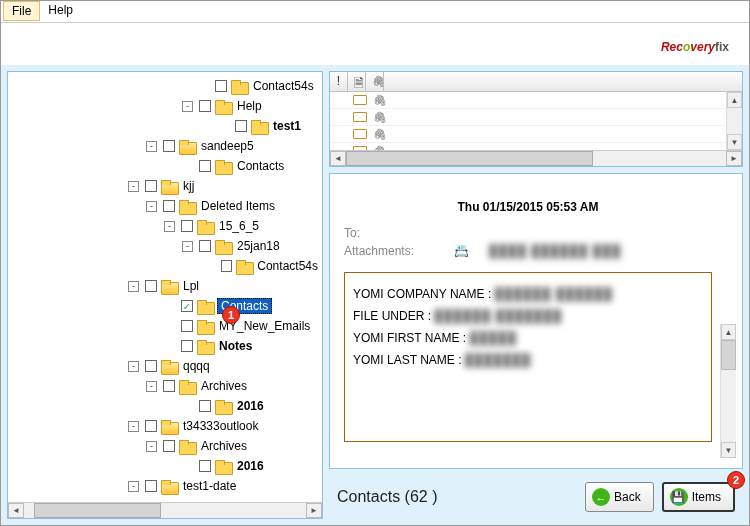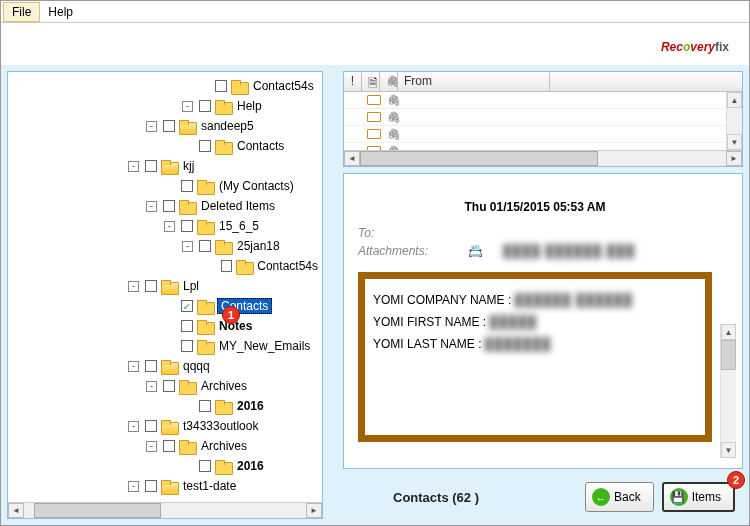--- a/index.html
+++ b/index.html
@@ -1,30 +1,30 @@
 <!DOCTYPE html>
 <html><head>
 <meta charset="utf-8">
 <style>
 * { box-sizing: border-box; margin: 0; padding: 0; font-family: "Segoe UI", Tahoma, sans-serif; font-size: 12px; }
 body { width: 750px; height: 526px; background: #dff2fb; border: 1px solid #999; overflow: hidden; }
 
 
-.menubar { height: 22px; background: #fff; border-bottom: 1px solid #ccc; display: flex; align-items: center; padding: 0 2px; }
+.menubar { height: 22px; background: #fff; border-bottom: 1px solid #ccc; display: flex; align-items: flex-start; padding: 0 2px; }
 .menubar .item { padding: 2px 8px; cursor: default; }
 .menubar .item.hl { border: 1px solid #e0c070; background: #fff5d6; }
 
 
 .logostrip { height: 42px; background: #fff; display: flex; justify-content: flex-end; align-items: center; padding-right: 20px; }
 .logo { font-family: Georgia, serif; font-size: 22px; font-style: italic; font-weight: bold; color: #b51010; }
 .logo .fix { color: #555; font-style: normal; }
 .logo .o { color: #72b90b; }
 
 
-.main { display: flex; height: calc(100% - 64px); padding: 6px; gap: 20px; }
+.main { display: flex; height: calc(100% - 64px); padding: 6px; gap: 6px; }
 .leftpane { width: 316px; background: #fff; border: 1px solid #8fbfe0; position: relative; overflow: hidden; }
 .rightpane { flex: 1; display: flex; flex-direction: column; gap: 6px; }
 
 
 .tree { padding: 4px 2px 4px 0; overflow: hidden; height: 100%; }
 .row { display: flex; align-items: center; height: 20px; white-space: nowrap; }
 .pad { display: inline-block; }
 .exp { width: 11px; height: 11px; border: 1px solid #888; display: inline-flex; align-items: center; justify-content: center; font-size: 9px; line-height: 1; margin-right: 6px; color: #333; background: #fff; }
 .expspace { width: 17px; display: inline-block; }
 .chk { width: 12px; height: 12px; border: 1px solid #666; margin-right: 4px; display: inline-flex; align-items: center; justify-content: center; font-size: 10px; background: #fff; color: #2a5; }
@@ -57,28 +57,28 @@
 .mrow { display: flex; height: 17px; align-items: center; border-bottom: 1px solid #f0f0f0; }
 .mrow .ic { width: 20px; display: flex; justify-content: center; }
 .env { width: 14px; height: 10px; background: #fff; border: 1px solid #c09020; border-radius: 1px; position: relative; }
 .env::after { content: ""; position: absolute; top: 0; left: 0; right: 0; height: 5px; background: linear-gradient(135deg, transparent 48%, #c09020 49%, #c09020 51%, transparent 52%), linear-gradient(-135deg, transparent 48%, #c09020 49%, #c09020 51%, transparent 52%); }
 .clip { font-size: 11px; color: #555; }
 
 
 .preview { flex: 1; background: #fff; border: 1px solid #8fbfe0; position: relative; padding: 10px 30px 26px 14px; display: flex; flex-direction: column; overflow: hidden; }
 .preview .date { text-align: center; font-weight: bold; margin: 16px 0 10px; }
 .preview .hdrline { color: #888; font-size: 11px; margin: 2px 0; display: flex; gap: 20px; }
-.preview .hdrline .key { width: 90px; font-style: italic; }
+.preview .hdrline .key { width: 90px; }
 .blur { color: transparent; text-shadow: 0 0 6px rgba(0,0,0,0.5); letter-spacing: 1px; }
-.contactbox { border: 7px solid #a16207; margin-top: 12px; padding: 6px 8px 2px; font-family: "Times New Roman", serif; font-size: 15px; flex: 1; overflow: hidden; }
+.contactbox { border: 1px solid #a16207; margin-top: 12px; padding: 6px 8px 2px; font-family: "Times New Roman", serif; font-size: 15px; flex: 1; overflow: hidden; }
 .contactbox .line { margin: 8px 0; white-space: nowrap; }
 
 
 .footer { height: 44px; display: flex; align-items: center; padding: 0 8px; gap: 8px; position: relative; }
-.footer .status { flex: 1; font-weight: bold; font-size: 13px; color: #222; margin-left: 42px; }
+.footer .status { flex: 1; font-weight: normal; font-size: 16px; color: #222; }
 .wbtn { height: 30px; padding: 0 12px 0 6px; background: linear-gradient(#ffffff, #e8e8e8); border: 1px solid #888; border-radius: 3px; display: flex; align-items: center; gap: 4px; cursor: pointer; }
 .wbtn .circ { width: 18px; height: 18px; border-radius: 50%; display: flex; align-items: center; justify-content: center; color: #fff; font-weight: bold; font-size: 11px; }
 .wbtn.back .circ { background: #3fb618; }
 .wbtn.save .circ { background: #3fb618; }
 .wbtn.save { border: 2px solid #333; }
 
 </style>
 </head>
 <body>
 
@@ -105,20 +105,27 @@
           <span class="lbl">Contact54s</span>
         </div>
         <div class="row">
           <span class="pad" style="width: 174px;"></span>
           <span class="exp">-</span>
           <span class="chk"></span>
           <span class="fld"></span>
           <span class="lbl">Help</span>
         </div>
         <div class="row">
+          <span class="pad" style="width: 210px;"></span>
+          <span class="expspace"></span>
+          <span class="chk"></span>
+          <span class="fld"></span>
+          <span class="lbl bold">test1</span>
+        </div>
+        <div class="row">
           <span class="pad" style="width: 138px;"></span>
           <span class="exp">-</span>
           <span class="chk"></span>
           <span class="fld open"></span>
           <span class="lbl">sandeep5</span>
         </div>
         <div class="row">
           <span class="pad" style="width: 174px;"></span>
           <span class="expspace"></span>
           <span class="chk"></span>
@@ -126,81 +133,74 @@
           <span class="lbl">Contacts</span>
         </div>
         <div class="row">
           <span class="pad" style="width: 120px;"></span>
           <span class="exp">-</span>
           <span class="chk"></span>
           <span class="fld open"></span>
           <span class="lbl">kjj</span>
         </div>
         <div class="row">
+          <span class="pad" style="width: 138px;"></span>
+          <span class="exp">-</span>
+          <span class="chk"></span>
+          <span class="fld"></span>
+          <span class="lbl">Deleted Items</span>
+        </div>
+        <div class="row">
           <span class="pad" style="width: 156px;"></span>
-          <span class="expspace"></span>
-          <span class="chk"></span>
-          <span class="fld"></span>
-          <span class="lbl">(My Contacts)</span>
-        </div>
-        <div class="row">
-          <span class="pad" style="width: 138px;"></span>
-          <span class="exp">-</span>
-          <span class="chk"></span>
-          <span class="fld"></span>
-          <span class="lbl">Deleted Items</span>
+          <span class="exp">-</span>
+          <span class="chk"></span>
+          <span class="fld"></span>
+          <span class="lbl">15_6_5</span>
+        </div>
+        <div class="row">
+          <span class="pad" style="width: 174px;"></span>
+          <span class="exp">-</span>
+          <span class="chk"></span>
+          <span class="fld"></span>
+          <span class="lbl">25jan18</span>
+        </div>
+        <div class="row">
+          <span class="pad" style="width: 210px;"></span>
+          <span class="expspace"></span>
+          <span class="chk"></span>
+          <span class="fld"></span>
+          <span class="lbl">Contact54s</span>
+        </div>
+        <div class="row">
+          <span class="pad" style="width: 120px;"></span>
+          <span class="exp">-</span>
+          <span class="chk"></span>
+          <span class="fld open"></span>
+          <span class="lbl">Lpl</span>
         </div>
         <div class="row">
           <span class="pad" style="width: 156px;"></span>
-          <span class="exp">-</span>
-          <span class="chk"></span>
-          <span class="fld"></span>
-          <span class="lbl">15_6_5</span>
-        </div>
-        <div class="row">
-          <span class="pad" style="width: 174px;"></span>
-          <span class="exp">-</span>
-          <span class="chk"></span>
-          <span class="fld"></span>
-          <span class="lbl">25jan18</span>
-        </div>
-        <div class="row">
-          <span class="pad" style="width: 210px;"></span>
-          <span class="expspace"></span>
-          <span class="chk"></span>
-          <span class="fld"></span>
-          <span class="lbl">Contact54s</span>
-        </div>
-        <div class="row">
-          <span class="pad" style="width: 120px;"></span>
-          <span class="exp">-</span>
-          <span class="chk"></span>
-          <span class="fld open"></span>
-          <span class="lbl">Lpl</span>
+          <span class="expspace"></span>
+          <span class="chk">✓</span>
+          <span class="fld"></span>
+          <span class="lbl sel">Contacts</span>
         </div>
         <div class="row">
           <span class="pad" style="width: 156px;"></span>
           <span class="expspace"></span>
-          <span class="chk">✓</span>
-          <span class="fld"></span>
-          <span class="lbl sel">Contacts</span>
+          <span class="chk"></span>
+          <span class="fld"></span>
+          <span class="lbl">MY_New_Emails</span>
         </div>
         <div class="row">
           <span class="pad" style="width: 156px;"></span>
           <span class="expspace"></span>
           <span class="chk"></span>
           <span class="fld"></span>
           <span class="lbl bold">Notes</span>
-        </div>
-        <div class="row">
-          <span class="pad" style="width: 156px;"></span>
-          <span class="expspace"></span>
-          <span class="chk"></span>
-          <span class="fld"></span>
-          <span class="lbl">MY_New_Emails</span>
         </div>
         <div class="row">
           <span class="pad" style="width: 120px;"></span>
           <span class="exp">-</span>
           <span class="chk"></span>
           <span class="fld open"></span>
           <span class="lbl">qqqq</span>
         </div>
         <div class="row">
           <span class="pad" style="width: 138px;"></span>
@@ -255,21 +255,20 @@
     </div>
   </div>
 
   <div class="rightpane">
 
     <div class="msglist">
       <div class="cols">
         <div class="c" style="width:18px;text-align:center;">!</div>
         <div class="c" style="width:18px;">🗎</div>
         <div class="c" style="width:18px;"><span class="clip">🖇</span></div>
-        <div class="c" style="width:152px;">From</div>
         <div class="c" style="width:16px;border-right:none;"></div>
       </div>
       <div class="listbody" id="listbody">
           <div class="mrow">
             <span class="ic"></span>
             <span class="ic">
               <span class="env"></span>
             </span>
             <span class="ic">
               <span class="clip">🖇</span>
@@ -322,20 +321,21 @@
       <div class="hdrline">
         <span class="key">To:</span>
       </div>
       <div class="hdrline">
         <span class="key">Attachments:</span>
         <span>📇</span>
         <span class="blur">████ ██████ ███</span>
       </div>
       <div class="contactbox" id="contactbox">
           <div class="line"><span>YOMI COMPANY NAME : </span><span class="blur">██████ ██████</span></div>
+          <div class="line"><span>FILE UNDER : </span><span class="blur">██████ ███████</span></div>
           <div class="line"><span>YOMI FIRST NAME : </span><span class="blur">█████</span></div>
           <div class="line"><span>YOMI LAST NAME : </span><span class="blur">███████</span></div>
         </div>
       <div class="vscroll" style="top:150px; bottom:10px; right:6px;">
         <div class="btn">▲</div>
         <div class="track">
             <div class="thumb" style="top:0;height:30px;"></div>
           </div>
         <div class="btn">▼</div>
       </div>

